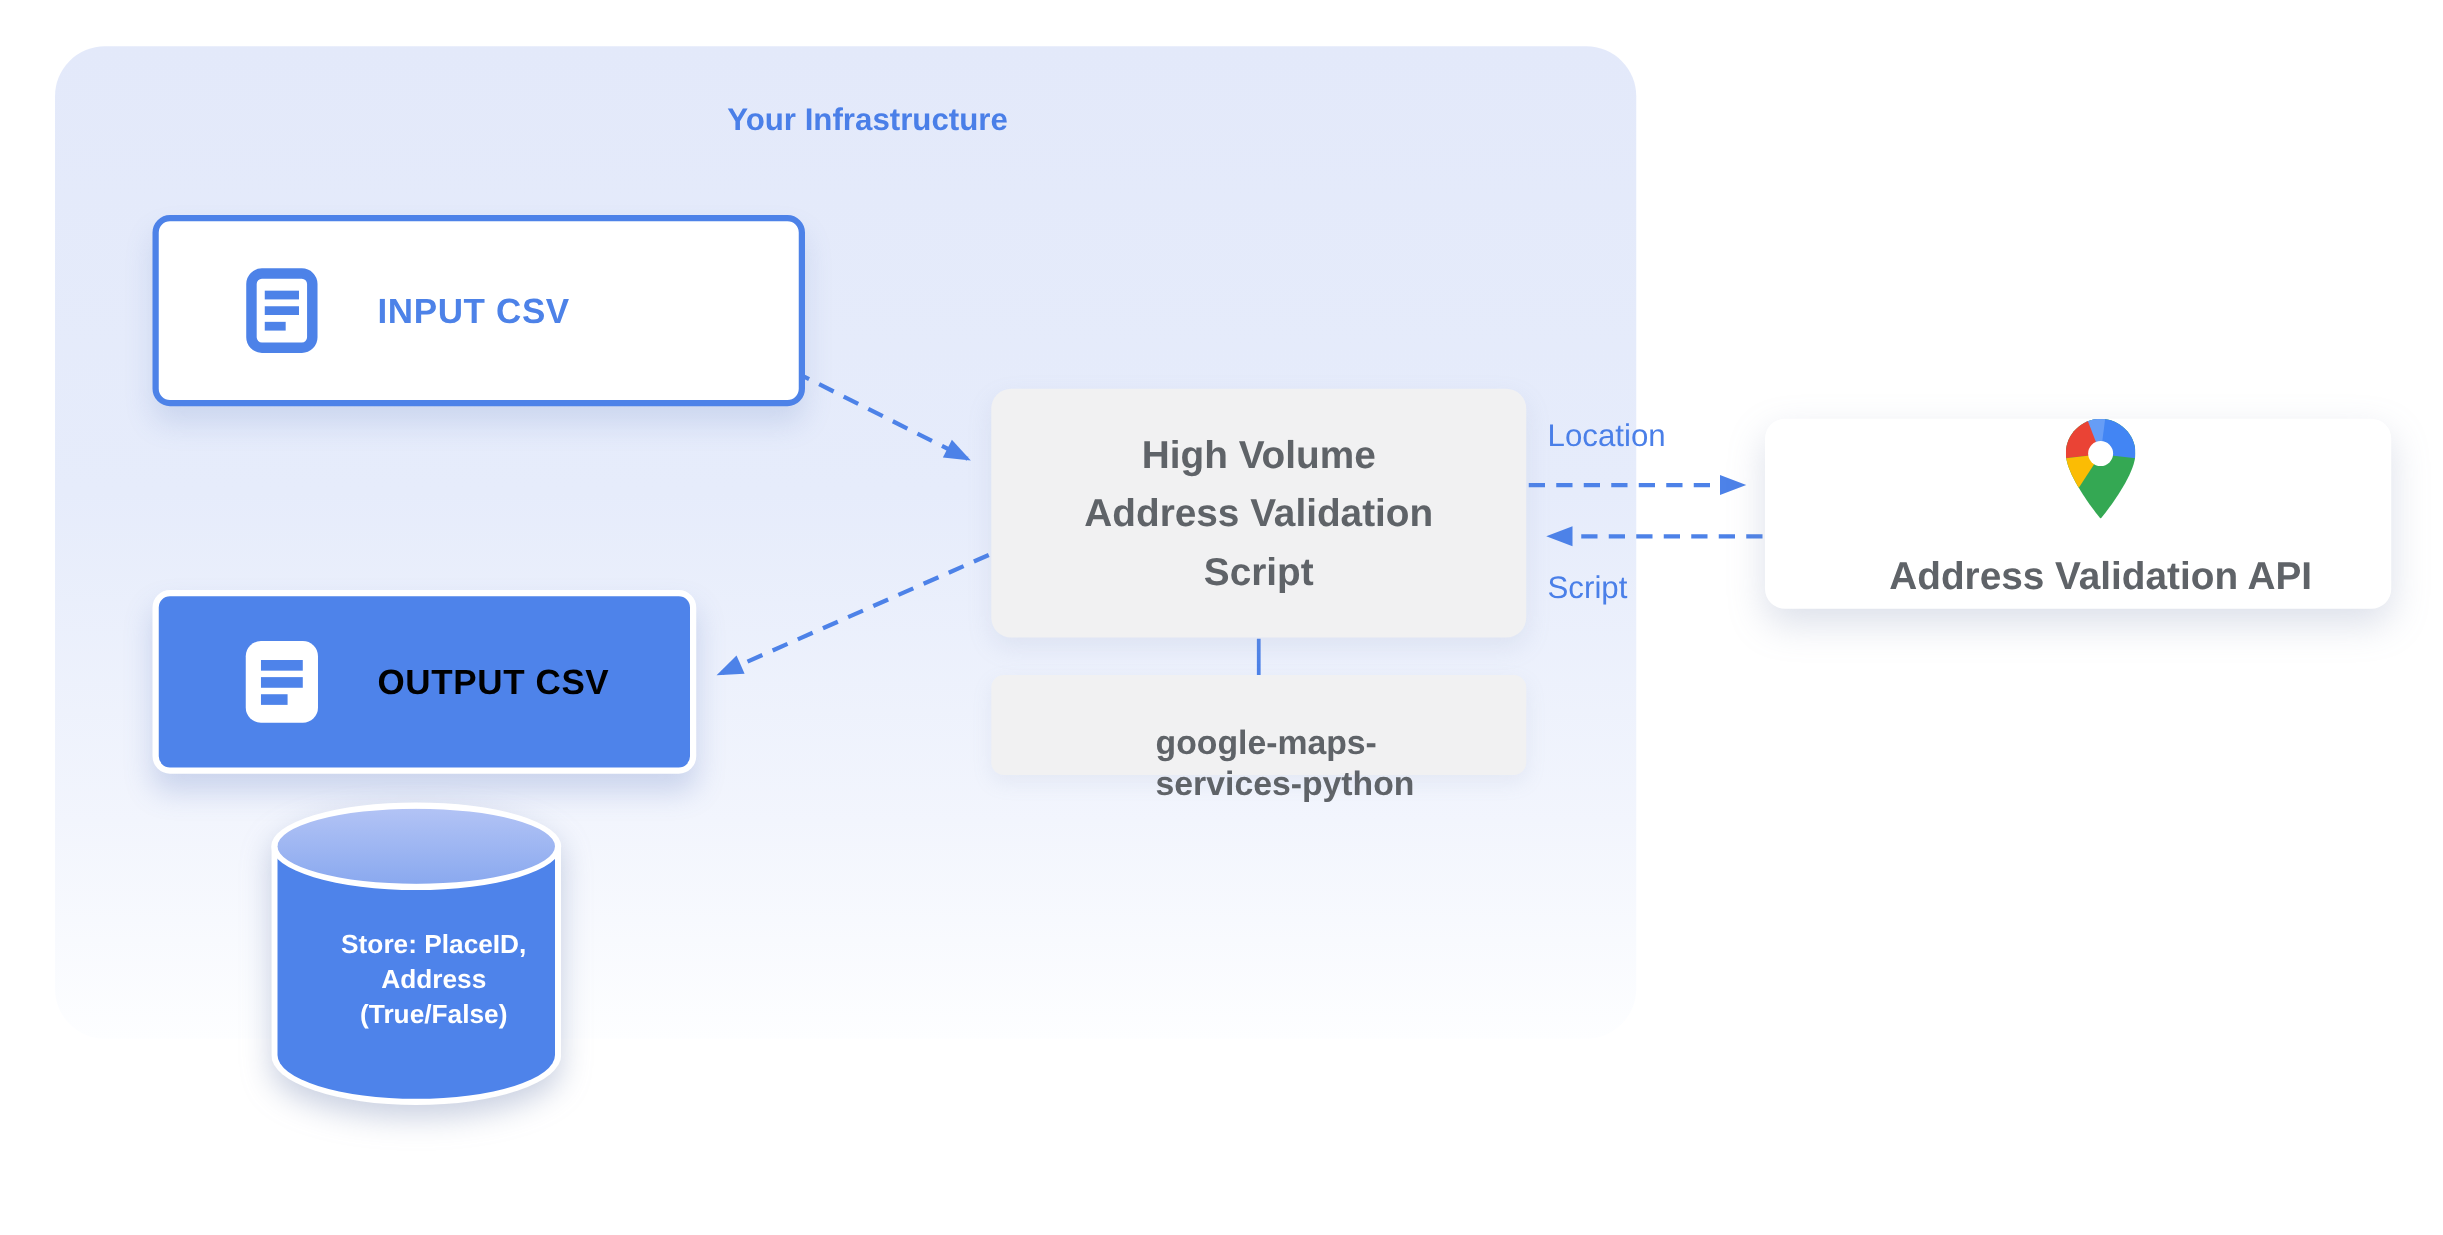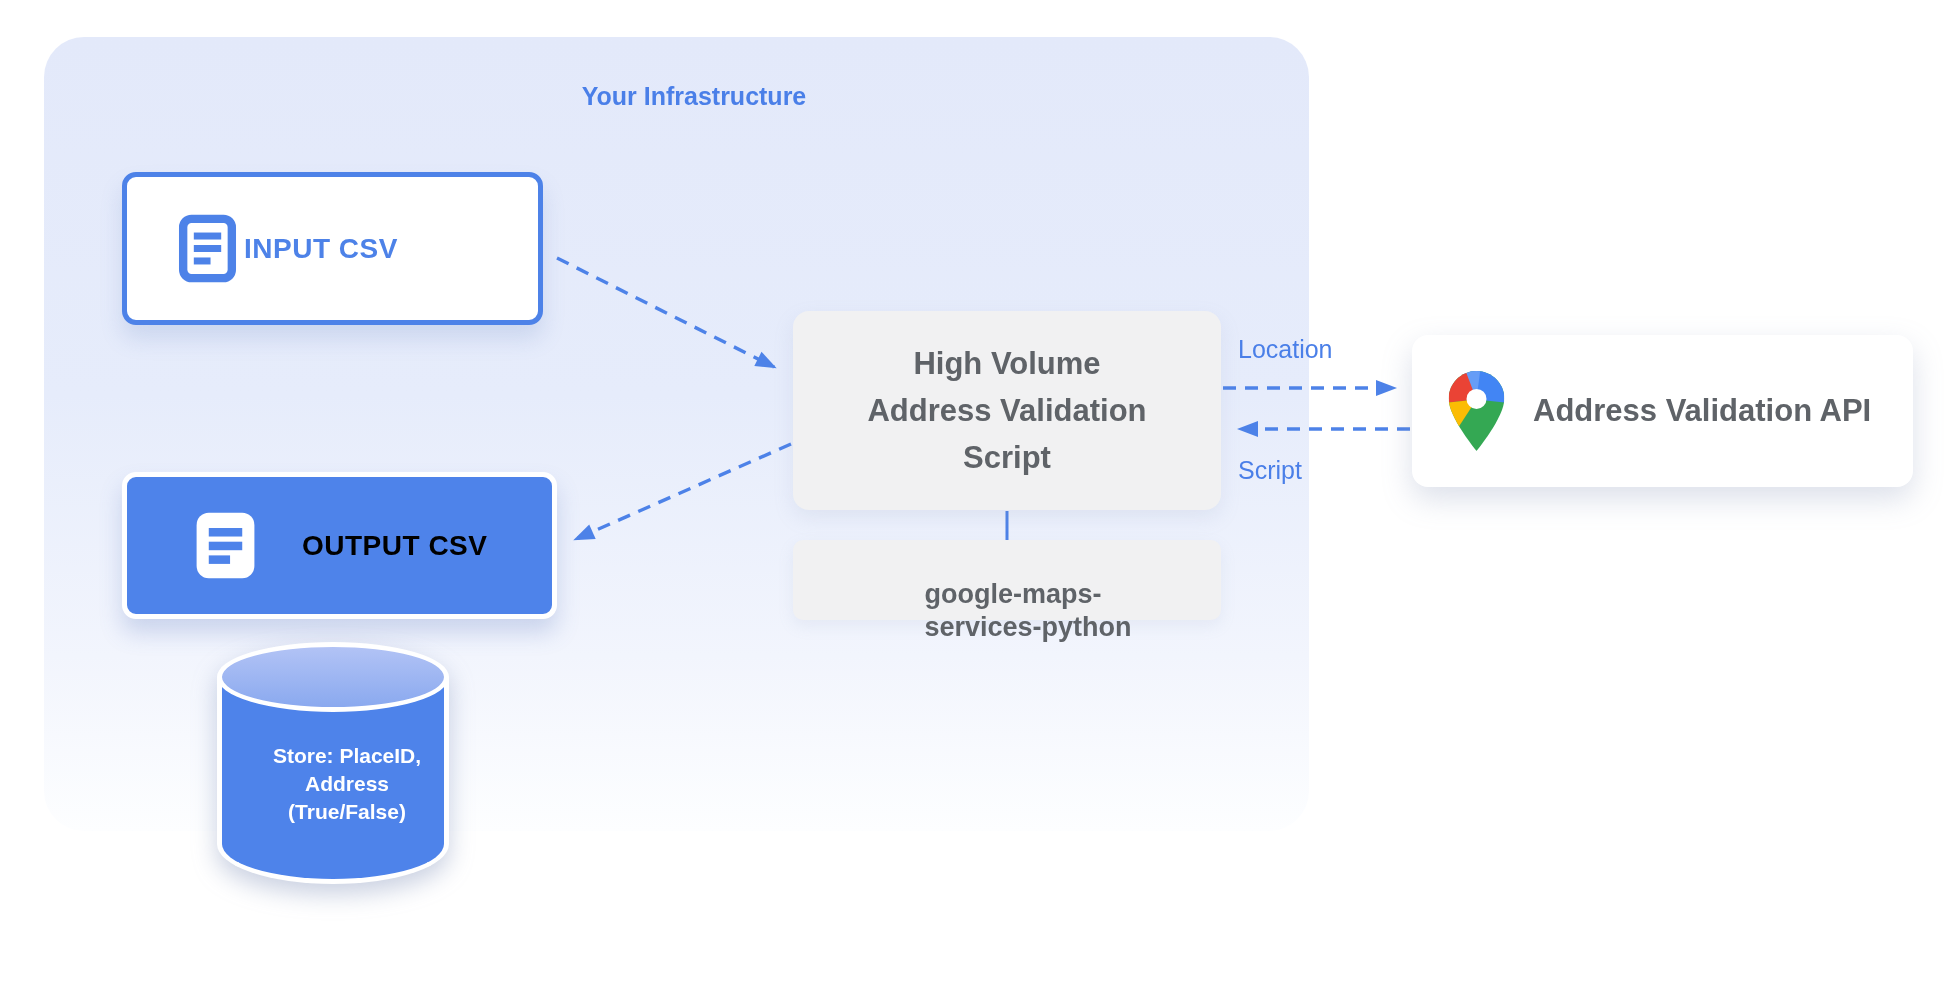--- a/index.html
+++ b/index.html
@@ -8,22 +8,22 @@
 
   
   .infra{position:absolute;left:44px;top:37px;width:1265px;height:794px;border-radius:40px;
          background:linear-gradient(180deg,#e3e9fa 0%,#e6ecfb 45%,#f2f5fd 78%,#fdfeff 100%);}
   .infra-title{position:absolute;left:494px;top:82px;width:400px;text-align:center;
                font-size:25px;font-weight:700;color:#4a7fe8;}
 
   
   .node{position:absolute;box-sizing:border-box;display:flex;align-items:center;}
 
-  .input-box{left:122px;top:172px;width:421px;height:153px;background:#ffffff;
-             border:5px solid #4d82e8;border-radius:14px;padding-left:44px;
+  .input-box{left:122px;top:172px;width:522px;height:153px;background:#ffffff;
+             border:5px solid #4d82e8;border-radius:14px;padding-left:62px;gap:40px;
              box-shadow:0 14px 22px rgba(90,120,190,0.18);}
   .input-box .label{font-size:28px;font-weight:700;color:#4d82e8;letter-spacing:.5px;}
 
   .output-box{left:122px;top:472px;width:435px;height:147px;background:#4e83ea;
               border:5px solid #ffffff;border-radius:14px;padding-left:62px;gap:40px;
               box-shadow:0 14px 22px rgba(90,120,190,0.25);}
   .output-box .label{font-size:28px;font-weight:700;color:#000000;letter-spacing:.5px;}
 
   .script-box{left:793px;top:311px;width:428px;height:199px;background:#f1f1f2;
               border-radius:16px;flex-direction:column;justify-content:center;
@@ -31,21 +31,21 @@
   .script-box .line{font-size:31px;font-weight:700;color:#5f6368;line-height:47px;text-align:center;}
 
   .lib-box{left:793px;top:540px;width:428px;height:80px;background:#f1f1f2;
            border-radius:10px;padding-left:42px;gap:38px;
            box-shadow:0 6px 16px rgba(140,155,190,0.12);flex-direction:column;}
   .lib-box .lines{display:flex;flex-direction:column;}
   .lib-box .line{font-size:27px;font-weight:700;color:#5f6368;line-height:33px;}
 
   .api-box{left:1412px;top:335px;width:501px;height:152px;background:#ffffff;
            border-radius:16px;padding-left:36px;gap:28px;
-           box-shadow:0 12px 30px rgba(130,145,180,0.28);}
+           box-shadow:0 12px 30px rgba(130,145,180,0.28);flex-direction:column;}
   .api-box .label{font-size:31px;font-weight:700;color:#5f6368;}
 
   
   .cylinder{position:absolute;left:217px;top:642px;width:260px;height:245px;
             filter:drop-shadow(0 10px 12px rgba(100,120,170,0.35));}
   .cyl-top{position:absolute;left:0;top:0;width:232px;height:70px;border-radius:50%;
            background:linear-gradient(180deg,#b2c3f5 0%,#8aa9ef 100%);
            border:5px solid #ffffff;box-sizing:border-box;z-index:2;}
   .cyl-body{position:absolute;left:0;top:35px;width:232px;height:207px;background:#4e83ea;
             border:5px solid #ffffff;border-top:none;box-sizing:border-box;

